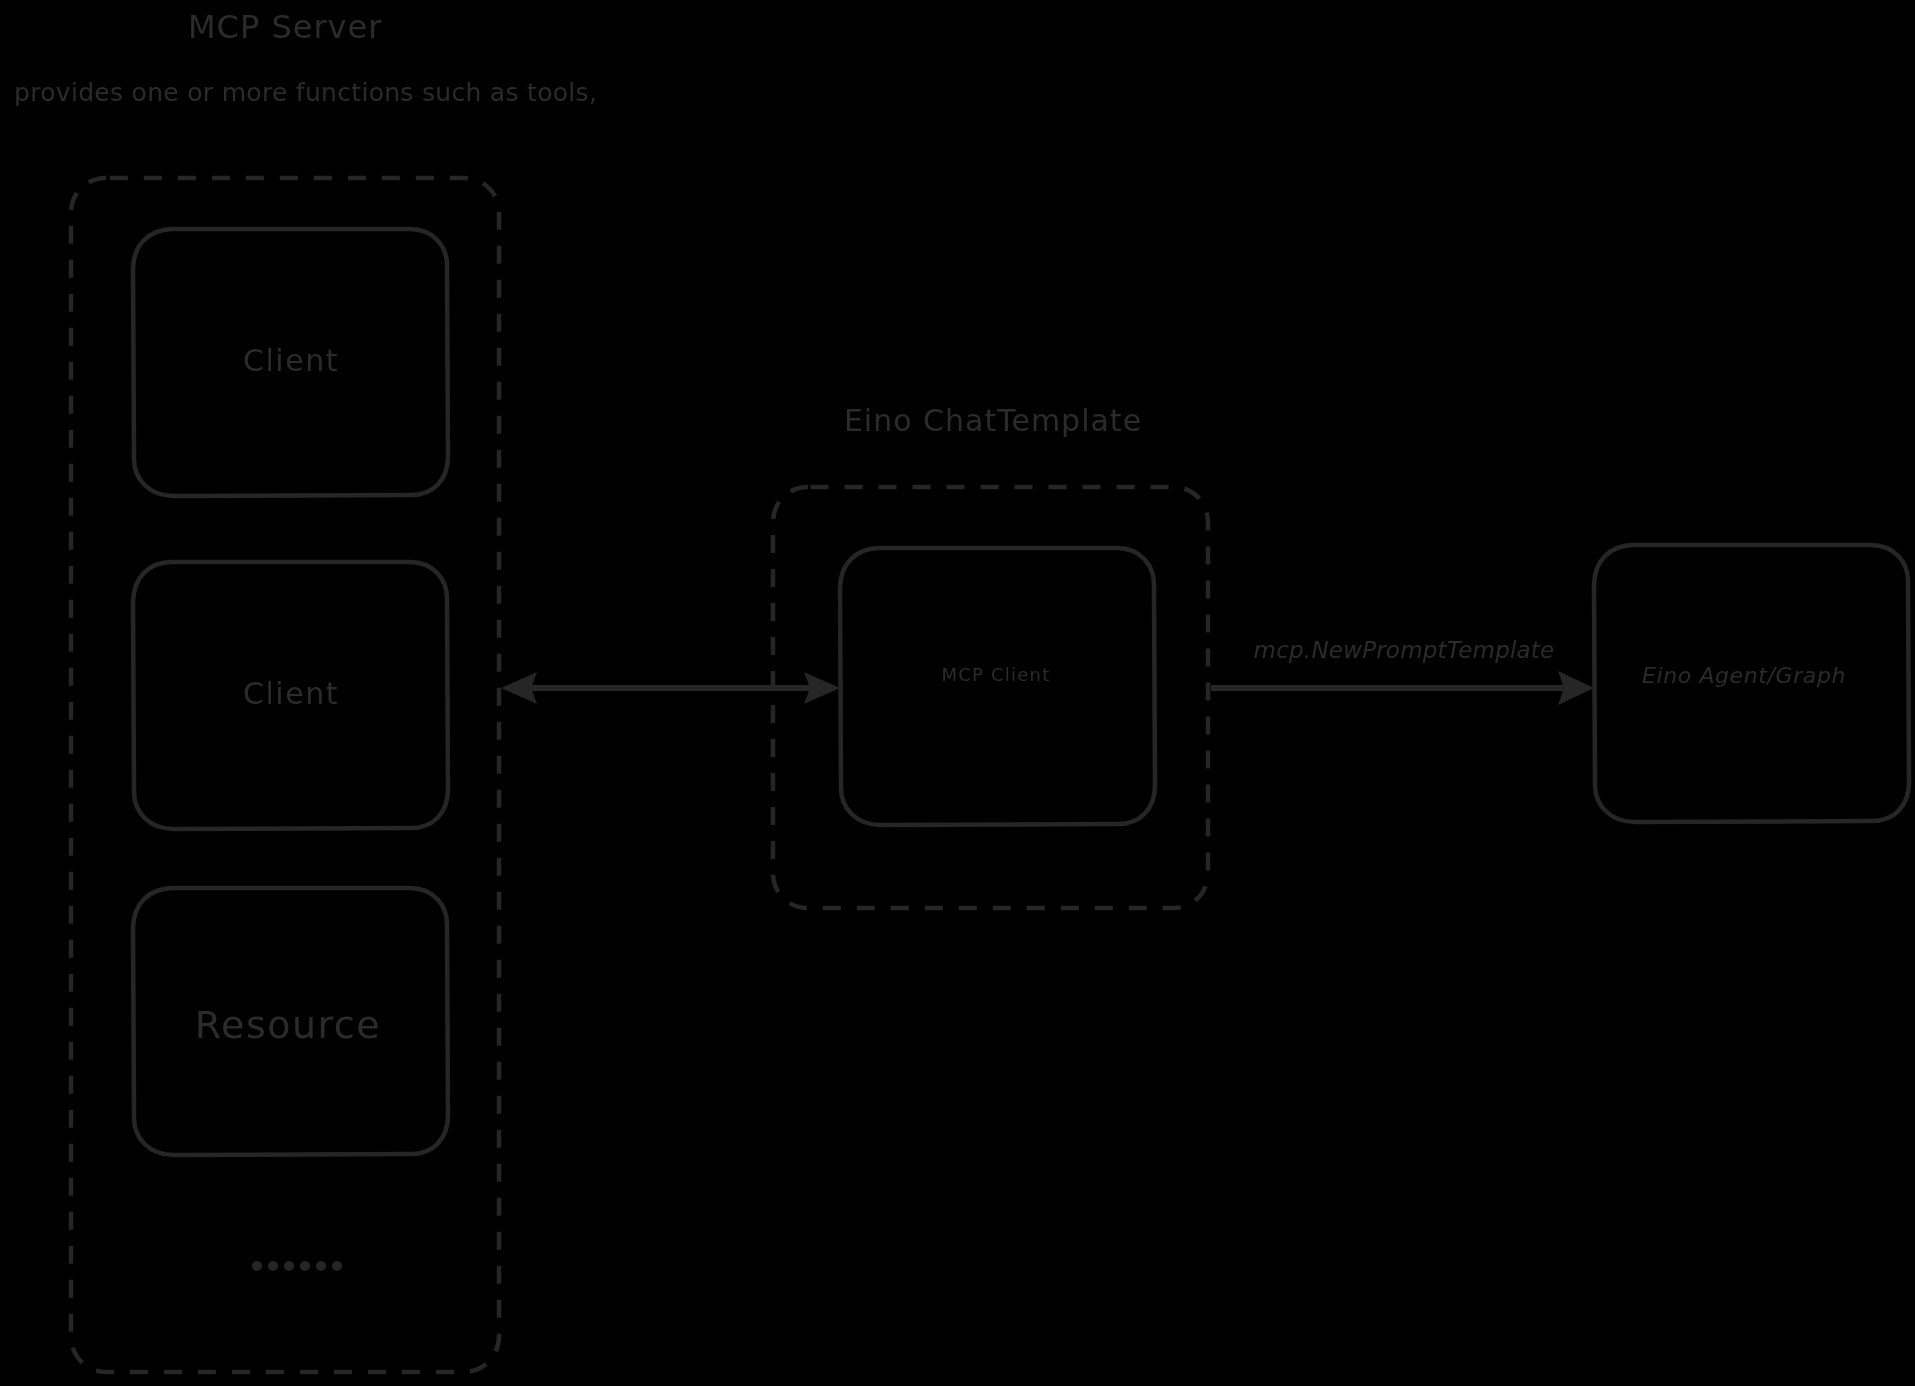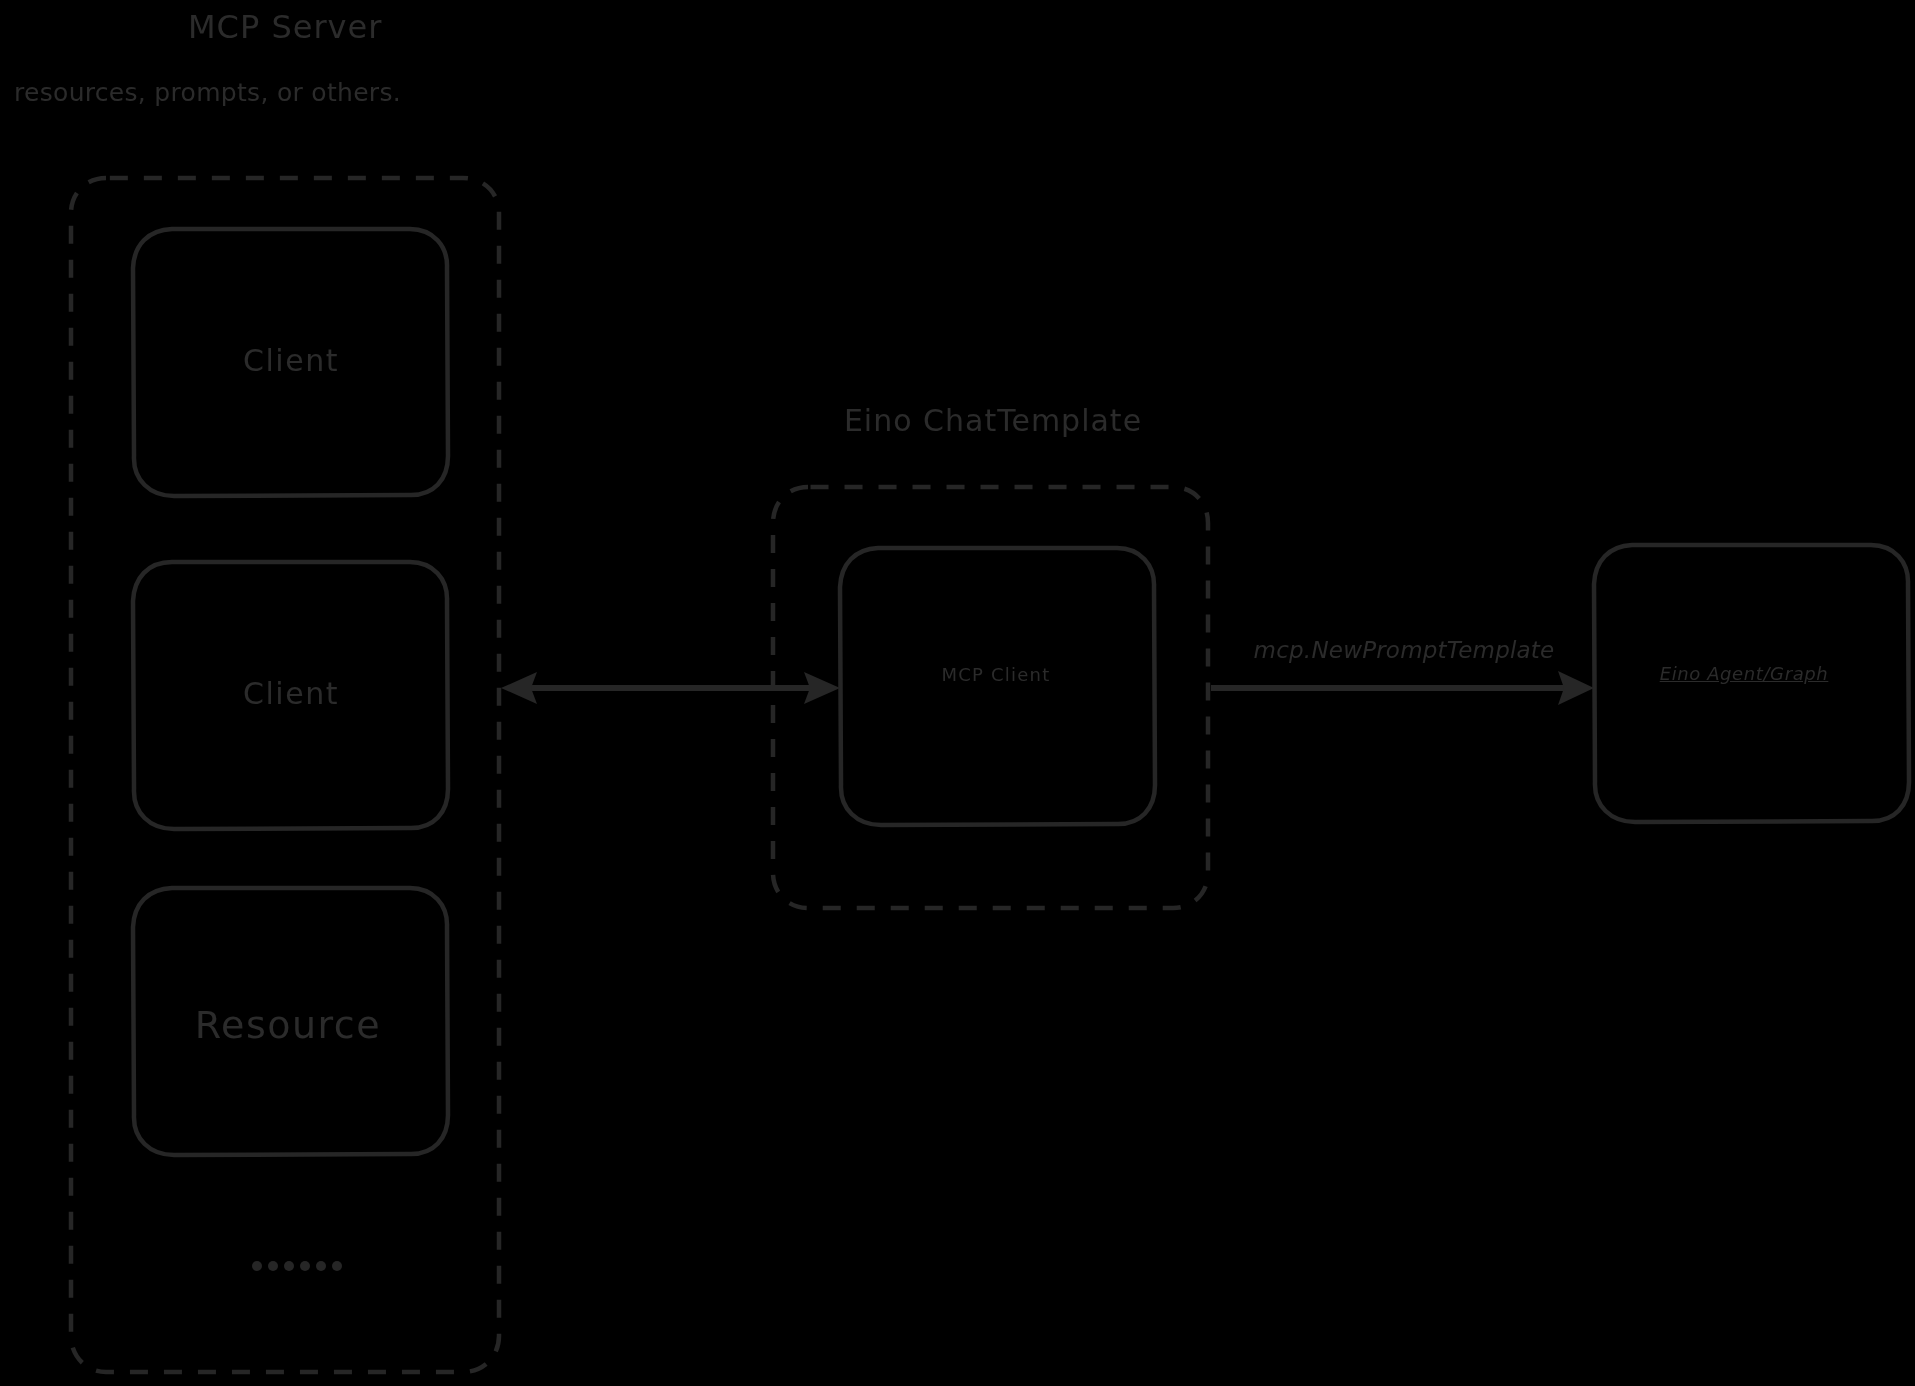--- a/index.html
+++ b/index.html
@@ -117,23 +117,22 @@
   }
   #label-mcp-client {
     left: 996px;
     top: 664px;
     font-size: 18px;
     letter-spacing: 1.2px;
   }
   #label-eino-agent {
     left: 1744px;
     top: 663px;
-    font-size: 18px;
+    font-size: 22px;
     letter-spacing: 0.6px;
-    text-decoration: underline;
   }
   #label-edge-newprompttemplate {
     left: 1404px;
     top: 637px;
     font-size: 23px;
     letter-spacing: 0.2px;
   }
 </style>
 </head>
 <body>
@@ -244,21 +243,21 @@
     <g>
       <line class="arrow-line" x1="1211" y1="688" x2="1576" y2="688"></line>
       <path class="arrow-head" d="M 1594 688 L 1558 671 L 1564 688 L 1558 705 Z"></path>
     </g>
 
   </svg>
 
   <div class="label hand" id="mcp-server-title">MCP Server</div>
 
   <div class="label hand" id="mcp-server-desc">
-    <div>resources, prompts, or others.</div>
+    <div>provides one or more functions such as tools,</div>
   </div>
 
   <div class="label hand centered" id="label-tools">Client</div>
 
   <div class="label hand centered" id="label-prompt">Client</div>
 
   <div class="label hand centered" id="label-resource">Resource</div>
 
   <div class="label hand centered" id="label-chattemplate">Eino ChatTemplate</div>
 

